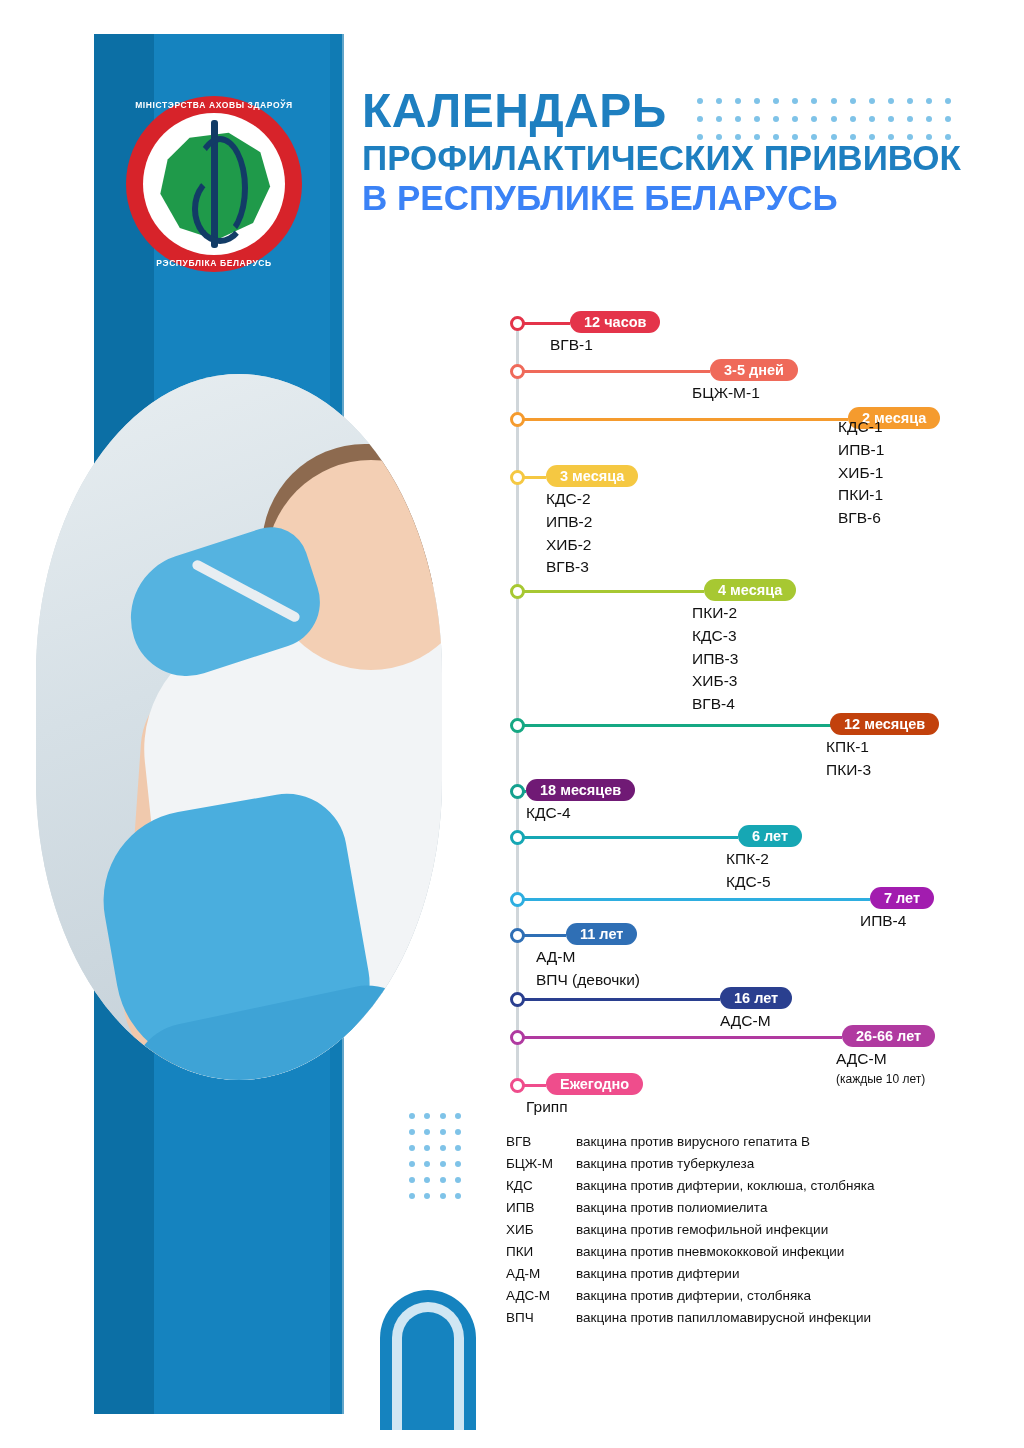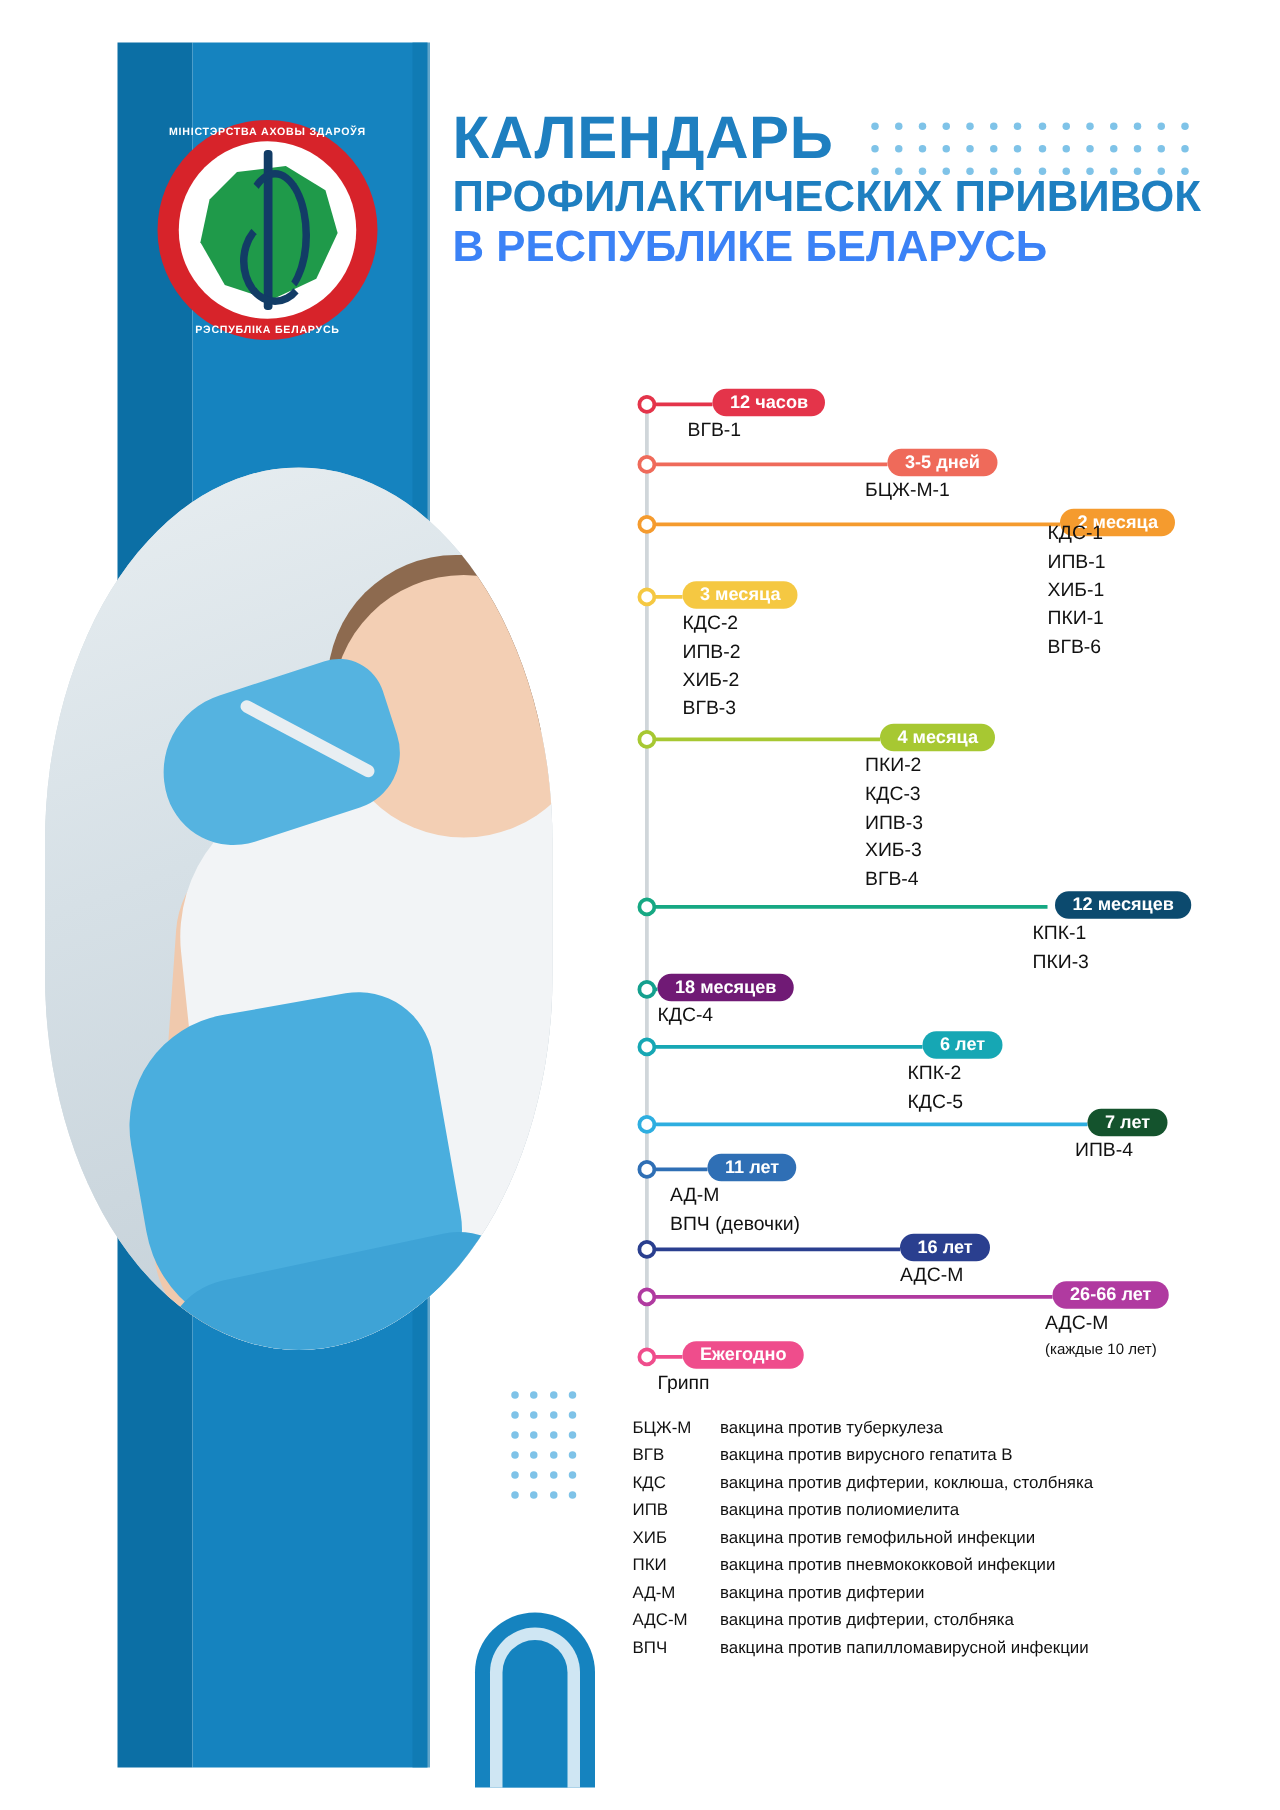--- a/index.html
+++ b/index.html
@@ -522,41 +522,41 @@
       <div class="pill" style="left: 234px; top: 279px; background: rgb(167, 200, 50);">4 месяца</div>
       <div class="vax-list right" style="left: 222px; top: 302px;">
         <div>ПКИ-2</div>
         <div>КДС-3</div>
         <div>ИПВ-3</div>
         <div>ХИБ-3</div>
         <div>ВГВ-4</div>
       </div>
       <div class="branch" style="left: 49px; top: 424px; width: 319px; background: rgb(22, 168, 131);"></div>
       <div class="node" style="top: 418px; border-color: rgb(22, 168, 131);"></div>
-      <div class="pill" style="left: 374px; top: 413px; background: #0c4a6e;">12 месяцев</div>
+      <div class="pill" style="left: 360px; top: 413px; background: #c2410c;">12 месяцев</div>
       <div class="vax-list right" style="left: 356px; top: 436px;">
         <div>КПК-1</div>
         <div>ПКИ-3</div>
       </div>
       <div class="branch" style="left: 49px; top: 490px; width: 7px; background: rgb(20, 160, 142);"></div>
       <div class="node" style="top: 484px; border-color: rgb(20, 160, 142);"></div>
       <div class="pill" style="left: 56px; top: 479px; background: #701a75;">18 месяцев</div>
       <div class="vax-list right" style="left: 56px; top: 502px;">
         <div>КДС-4</div>
       </div>
       <div class="branch" style="left: 49px; top: 536px; width: 219px; background: rgb(22, 167, 180);"></div>
       <div class="node" style="top: 530px; border-color: rgb(22, 167, 180);"></div>
       <div class="pill" style="left: 268px; top: 525px; background: rgb(22, 167, 180);">6 лет</div>
       <div class="vax-list right" style="left: 256px; top: 548px;">
         <div>КПК-2</div>
         <div>КДС-5</div>
       </div>
       <div class="branch" style="left: 49px; top: 598px; width: 351px; background: rgb(46, 174, 224);"></div>
       <div class="node" style="top: 592px; border-color: rgb(46, 174, 224);"></div>
-      <div class="pill" style="left: 400px; top: 587px; background: #14532d;">7 лет</div>
+      <div class="pill" style="left: 400px; top: 587px; background: #a21caf;">7 лет</div>
       <div class="vax-list right" style="left: 390px; top: 610px;">
         <div>ИПВ-4</div>
       </div>
       <div class="branch" style="left: 49px; top: 634px; width: 47px; background: rgb(47, 111, 181);"></div>
       <div class="node" style="top: 628px; border-color: rgb(47, 111, 181);"></div>
       <div class="pill" style="left: 96px; top: 623px; background: rgb(47, 111, 181);">11 лет</div>
       <div class="vax-list right" style="left: 66px; top: 646px;">
         <div>АД-М</div>
         <div>ВПЧ (девочки)</div>
       </div>
@@ -576,28 +576,28 @@
       <div class="branch" style="left: 49px; top: 784px; width: 27px; background: rgb(239, 77, 140);"></div>
       <div class="node" style="top: 778px; border-color: rgb(239, 77, 140);"></div>
       <div class="pill" style="left: 76px; top: 773px; background: rgb(239, 77, 140);">Ежегодно</div>
       <div class="vax-list right" style="left: 56px; top: 796px;">
         <div>Грипп</div>
       </div>
     </div>
 
   <div class="legend" id="legend">
       <div class="legend-row">
+        <div class="legend-abbr">ВГВ</div>
+        <div class="legend-desc">вакцина против вирусного гепатита В</div>
+      </div>
+      <div class="legend-row">
         <div class="legend-abbr">БЦЖ-М</div>
         <div class="legend-desc">вакцина против туберкулеза</div>
       </div>
       <div class="legend-row">
-        <div class="legend-abbr">ВГВ</div>
-        <div class="legend-desc">вакцина против вирусного гепатита В</div>
-      </div>
-      <div class="legend-row">
         <div class="legend-abbr">КДС</div>
         <div class="legend-desc">вакцина против дифтерии, коклюша, столбняка</div>
       </div>
       <div class="legend-row">
         <div class="legend-abbr">ИПВ</div>
         <div class="legend-desc">вакцина против полиомиелита</div>
       </div>
       <div class="legend-row">
         <div class="legend-abbr">ХИБ</div>
         <div class="legend-desc">вакцина против гемофильной инфекции</div>

